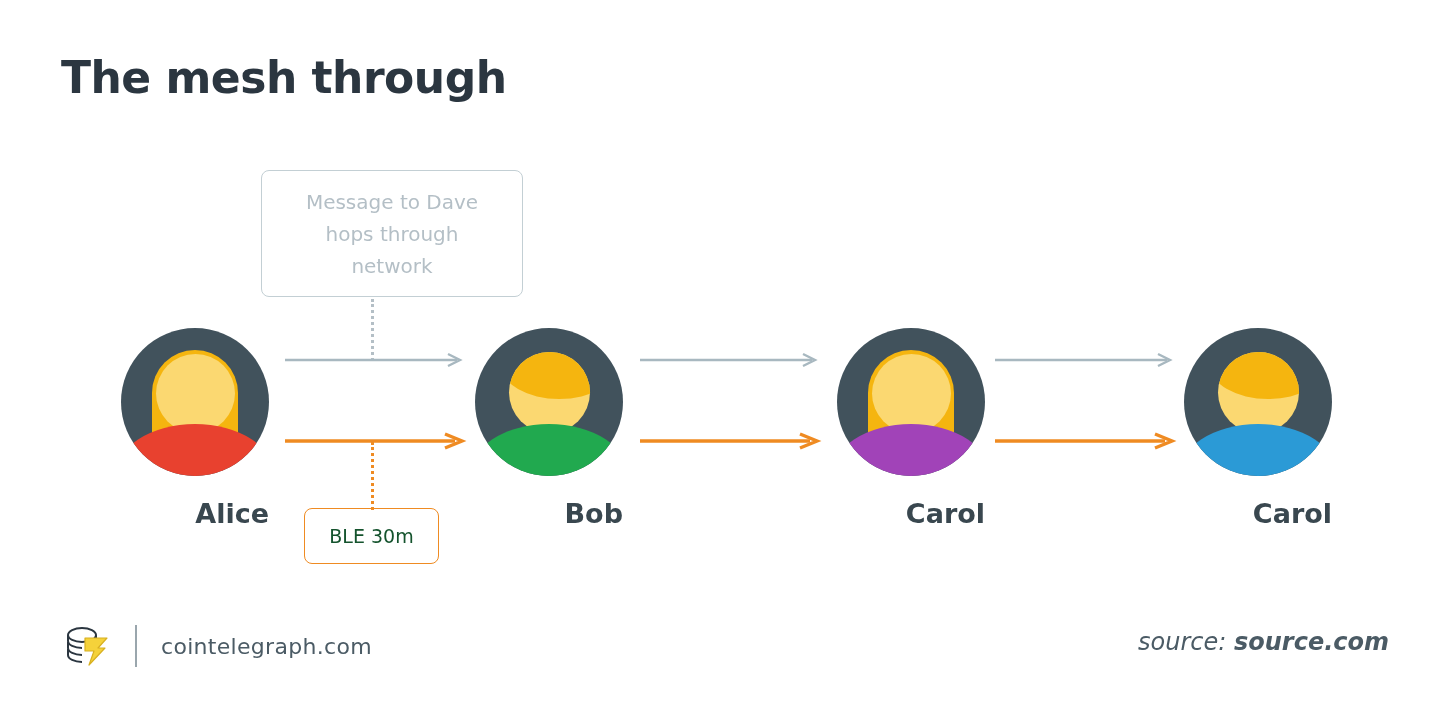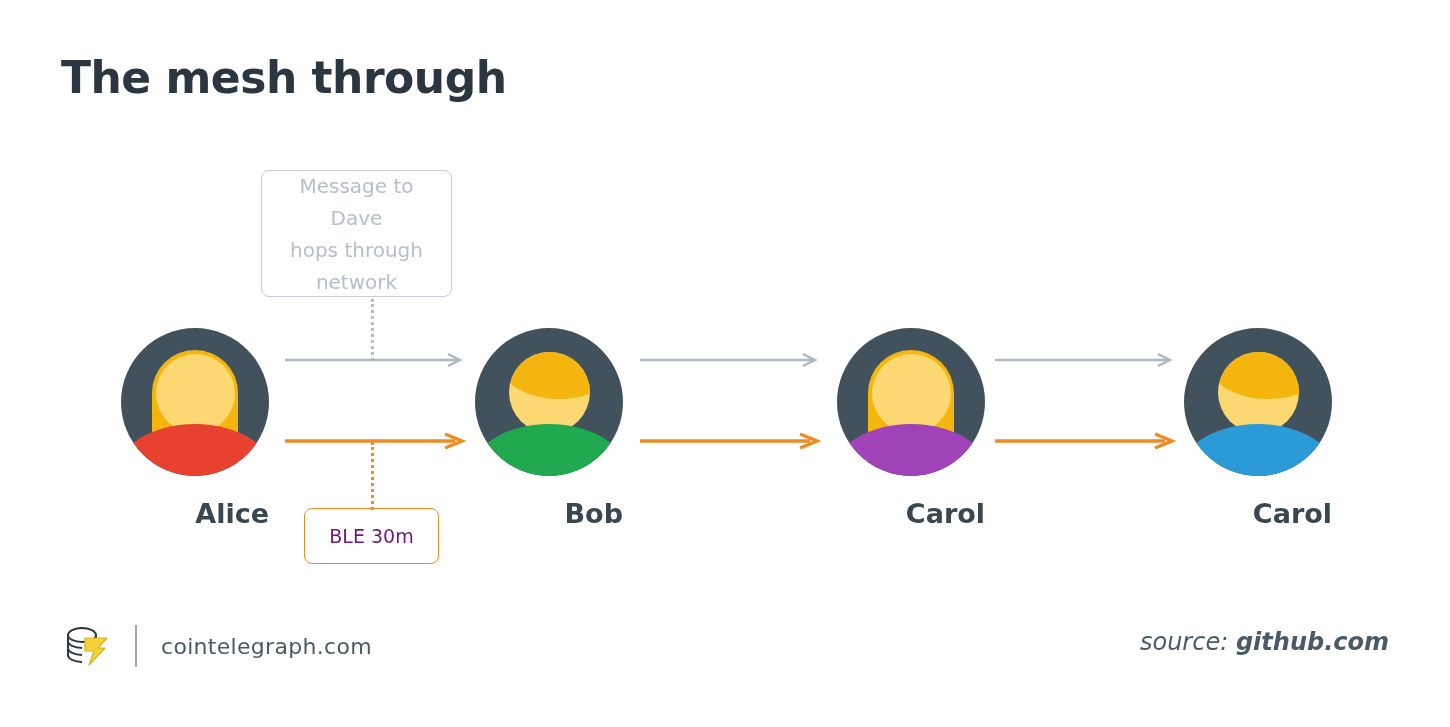--- a/index.html
+++ b/index.html
@@ -36,35 +36,35 @@
     box-sizing: border-box;
     border-radius: 8px;
     display: flex;
     align-items: center;
     justify-content: center;
     text-align: center;
   }
   .callout-msg {
     left: 261px;
     top: 170px;
-    width: 191px;
+    width: 262px;
     height: 127px;
     border: 1.5px solid #c3cfd4;
     color: #b4bfc6;
     font-size: 20px;
     line-height: 32px;
     padding: 0 10px;
   }
   .callout-ble {
     left: 304px;
     top: 508px;
     width: 135px;
     height: 56px;
     border: 1.5px solid #ef8b22;
-    color: #701a75;
+    color: #14532d;
     font-size: 19px;
   }
 
   
   .dotline {
     position: absolute;
     width: 0;
     border-left-width: 3px;
     border-left-style: dotted;
   }
@@ -293,16 +293,16 @@
         </g>
         <path d="M24 15h22l-9 10h7L28 42l5-14h-9z" fill="#f5d23a" stroke="#d8b021" stroke-width="1.2" stroke-linejoin="round"></path>
       </svg>
     </span>
     <span class="divider"></span>
     <span class="site-url">cointelegraph.com</span>
   </div>
 
   <div class="footer-right">
     <span>source:</span>
-    <b>github.com</b>
+    <b>source.com</b>
   </div>
 
 </div>
 
 </body></html>

